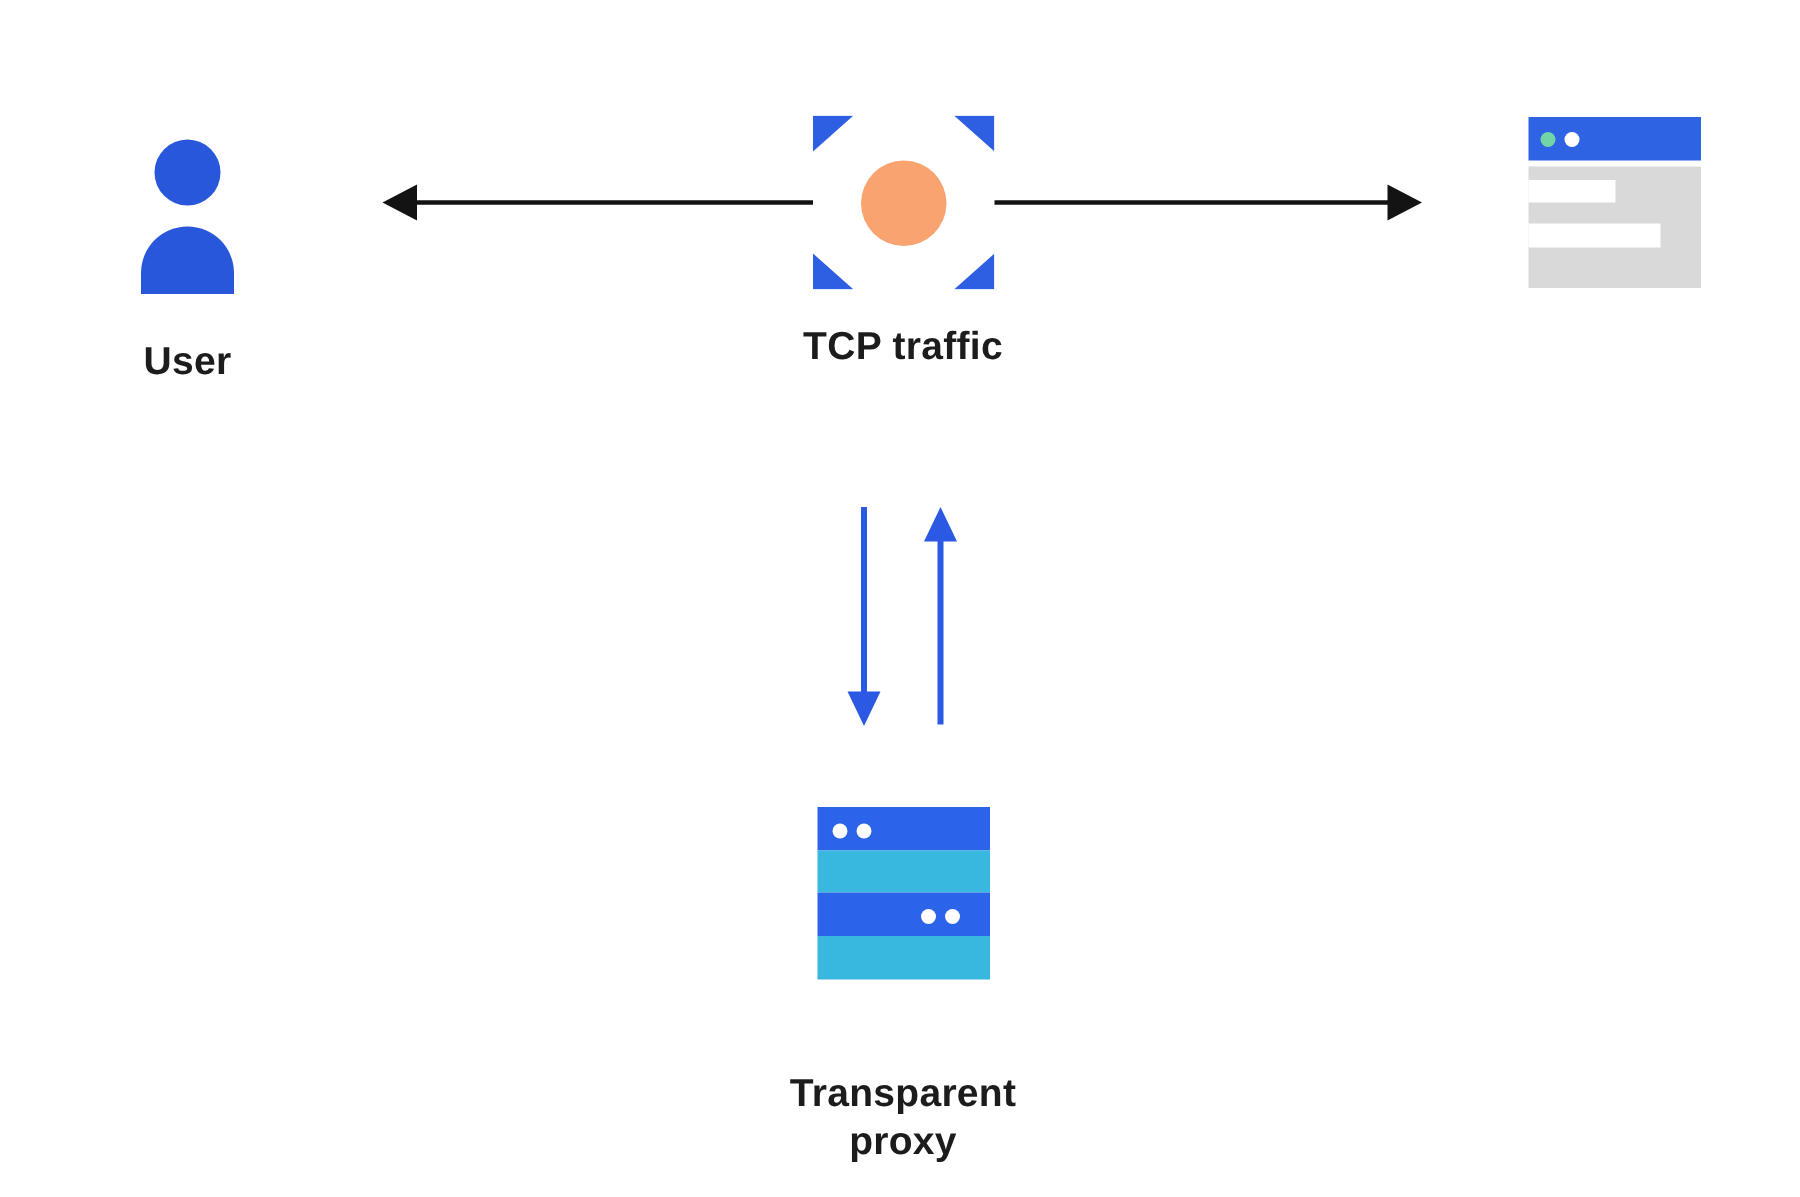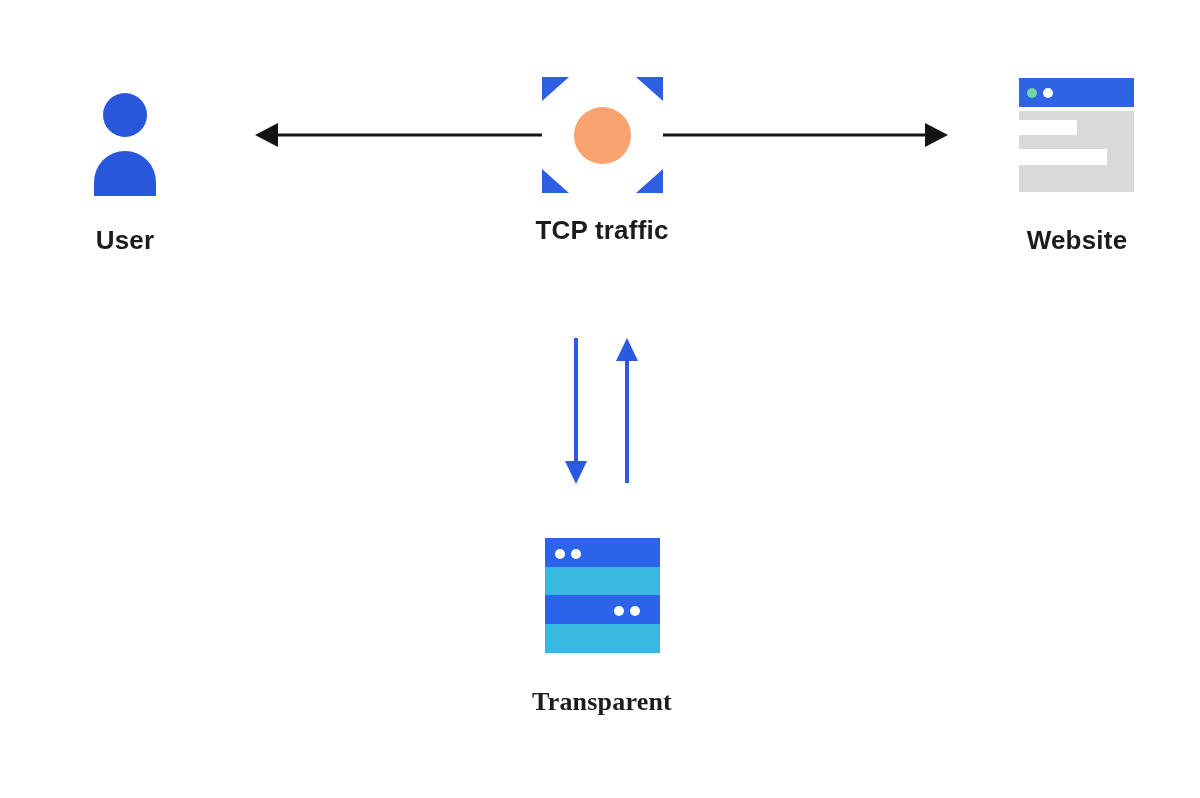--- a/index.html
+++ b/index.html
@@ -148,31 +148,31 @@
   <div class="abs browser-icon" style="left:1019px; top:78px;">
     <div class="browser-bar">
       <div class="dot green" style="left:8px; top:10px;"></div>
       <div class="dot white" style="left:24px; top:10px;"></div>
     </div>
     <div class="browser-body">
       <div class="stripe s1"></div>
       <div class="stripe s2"></div>
     </div>
   </div>
-  <div class="label" style="left:997px; top:224px; width:160px;">Website</div>
 
   <div class="abs server-icon" style="left:545px; top:538px;">
     <div class="band b1">
       <div class="dot white" style="left:10px; top:11px;"></div>
       <div class="dot white" style="left:26px; top:11px;"></div>
     </div>
     <div class="band b2"></div>
     <div class="band b3">
       <div class="dot white" style="left:69px; top:11px;"></div>
       <div class="dot white" style="left:85px; top:11px;"></div>
     </div>
     <div class="band b4"></div>
   </div>
-  <div class="label" style="left:482px; top:686px; width:240px;font-family:Liberation Serif, serif;">
+  <div class="label" style="left:482px; top:712px; width:240px;">
     <div>Transparent</div>
+    <div>proxy</div>
   </div>
 
 </div>
 
 </body></html>

